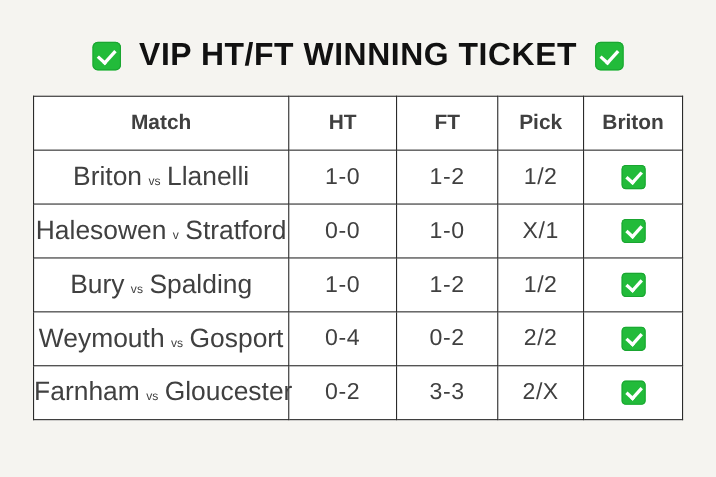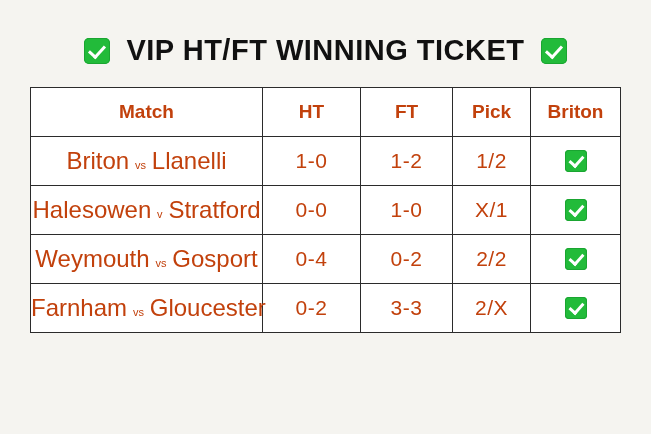--- a/index.html
+++ b/index.html
@@ -75,21 +75,21 @@
   table.ticket {
     border-collapse: collapse;
     background: #ffffff;
     width: 590px;
     table-layout: fixed;
   }
   table.ticket th,
   table.ticket td {
     border: 1.5px solid #2b2b2b;
     text-align: center;
-    color: #c2410c;
+    color: #404040;
     padding: 0;
     height: 48px;
     vertical-align: middle;
   }
   table.ticket th {
     font-size: 19px;
     font-weight: bold;
   }
   table.ticket td {
     font-size: 21px;
@@ -170,20 +170,31 @@
         <td class="score">0-0</td>
         <td class="score">1-0</td>
         <td class="score">X/1</td>
         <td class="result-cell">
           <div class="result-inner">
             <span class="check small"></span>
           </div>
         </td>
       </tr>
       <tr>
+        <td class="match-cell"><span class="team">Bury</span> <span class="vs">vs</span> <span class="team">Spalding</span></td>
+        <td class="score">1-0</td>
+        <td class="score">1-2</td>
+        <td class="score">1/2</td>
+        <td class="result-cell">
+          <div class="result-inner">
+            <span class="check small"></span>
+          </div>
+        </td>
+      </tr>
+      <tr>
         <td class="match-cell"><span class="team">Weymouth</span> <span class="vs">vs</span> <span class="team">Gosport</span></td>
         <td class="score">0-4</td>
         <td class="score">0-2</td>
         <td class="score">2/2</td>
         <td class="result-cell">
           <div class="result-inner">
             <span class="check small"></span>
           </div>
         </td>
       </tr>

